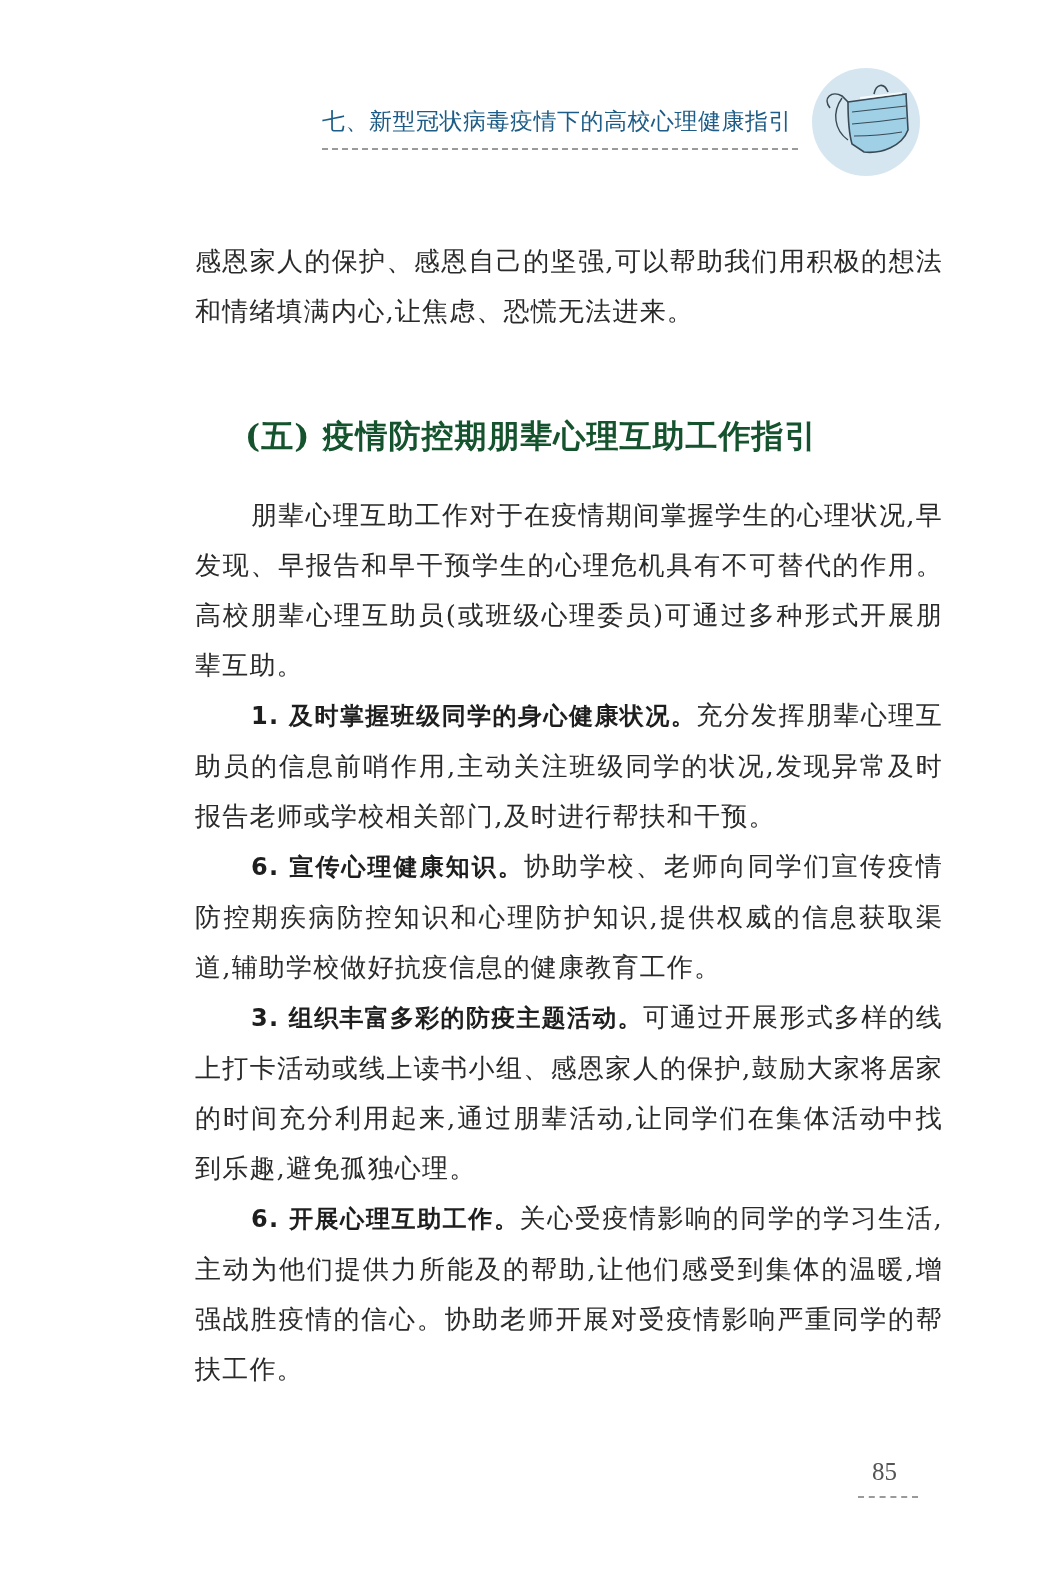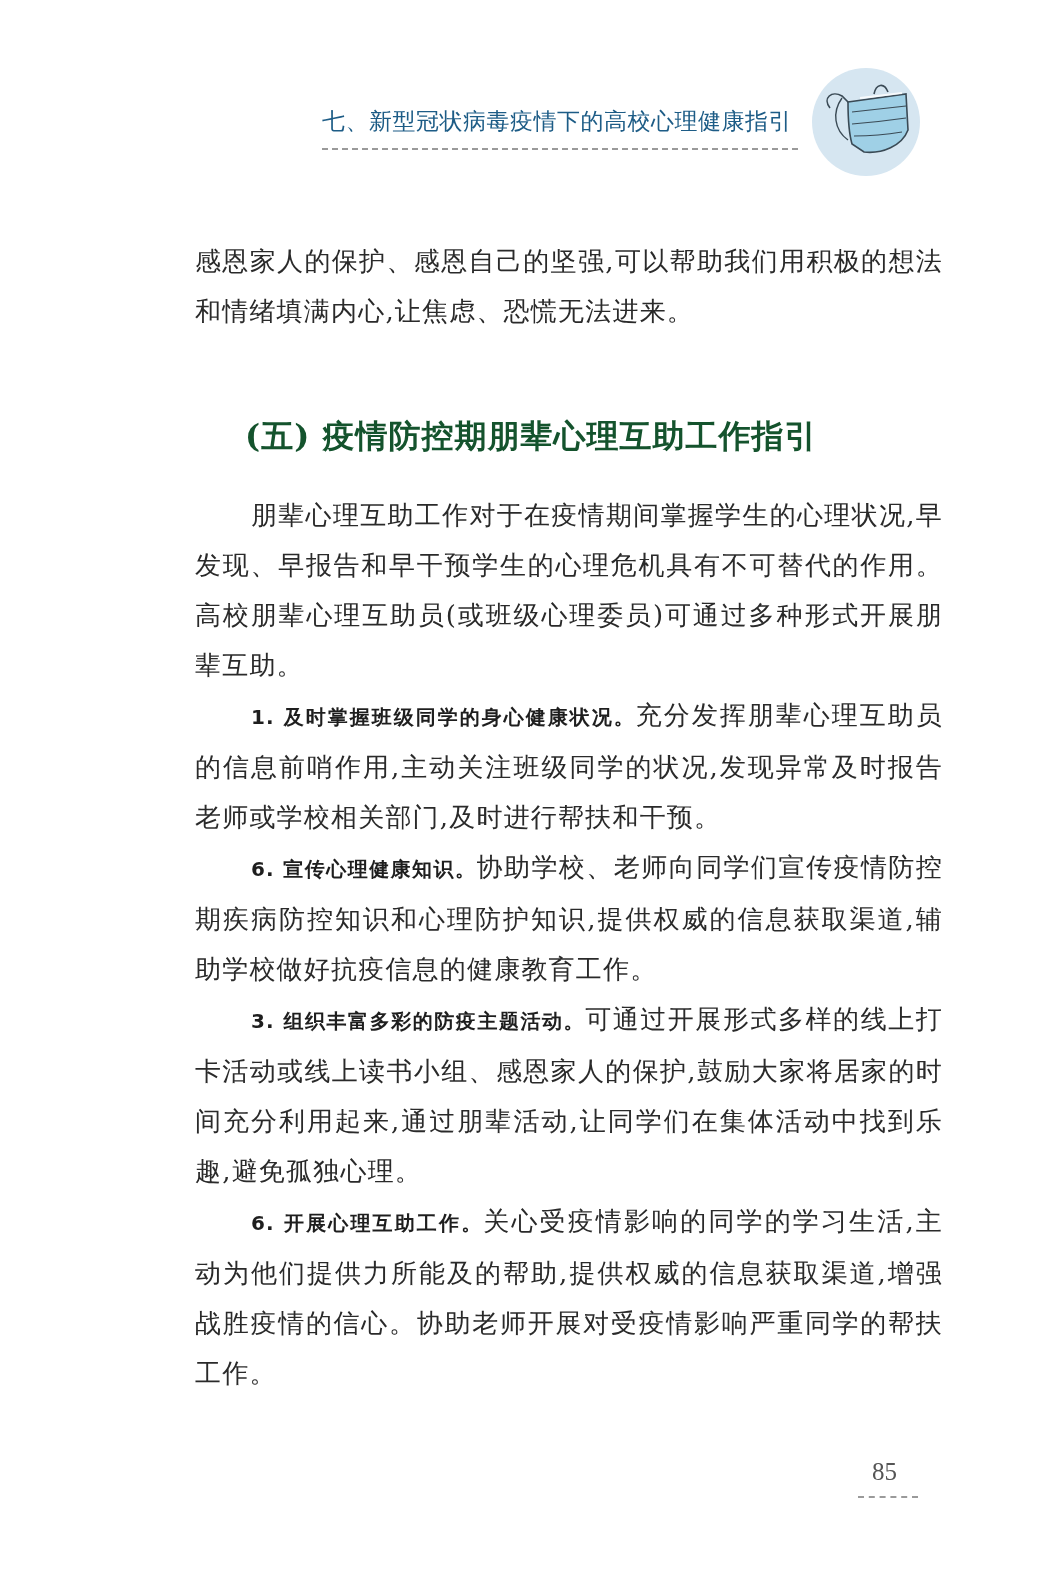--- a/index.html
+++ b/index.html
@@ -47,21 +47,21 @@
       font-weight: bold;
       color: #14532d;
       font-size: 32px;
       line-height: 44px;
       margin: 78px 0 32px 50px;
       letter-spacing: 1px;
     }
     .lead {
       font-family: "DejaVu Sans", "Liberation Sans", sans-serif;
       font-weight: bold;
-      font-size: 20px;
+      font-size: 24px;
       color: #1e1e1e;
     }
     .page-num {
       position: absolute; left: 872px; top: 1458px;
       font-size: 25px; color: #555; font-family: "Liberation Serif", serif;
     }
     .page-dash {
       position: absolute; left: 858px; top: 1496px; width: 60px;
       border-top: 2px dashed #9a9a9a;
     }
@@ -97,18 +97,18 @@
   <p class="indent">
     <span class="lead">1. 及时掌握班级同学的身心健康状况。</span><span>充分发挥朋辈心理互助员的信息前哨作用,主动关注班级同学的状况,发现异常及时报告老师或学校相关部门,及时进行帮扶和干预。</span>
   </p>
   <p class="indent">
     <span class="lead">6. 宣传心理健康知识。</span><span>协助学校、老师向同学们宣传疫情防控期疾病防控知识和心理防护知识,提供权威的信息获取渠道,辅助学校做好抗疫信息的健康教育工作。</span>
   </p>
   <p class="indent">
     <span class="lead">3. 组织丰富多彩的防疫主题活动。</span><span>可通过开展形式多样的线上打卡活动或线上读书小组、感恩家人的保护,鼓励大家将居家的时间充分利用起来,通过朋辈活动,让同学们在集体活动中找到乐趣,避免孤独心理。</span>
   </p>
   <p class="indent">
-    <span class="lead">6. 开展心理互助工作。</span><span>关心受疫情影响的同学的学习生活,主动为他们提供力所能及的帮助,提供权威的信息获取渠道,增强战胜疫情的信心。协助老师开展对受疫情影响严重同学的帮扶工作。</span>
+    <span class="lead">6. 开展心理互助工作。</span><span>关心受疫情影响的同学的学习生活,主动为他们提供力所能及的帮助,让他们感受到集体的温暖,增强战胜疫情的信心。协助老师开展对受疫情影响严重同学的帮扶工作。</span>
   </p>
 </div>
 
 <div class="page-num">85</div>
 <div class="page-dash"></div>
 
 </body></html>

